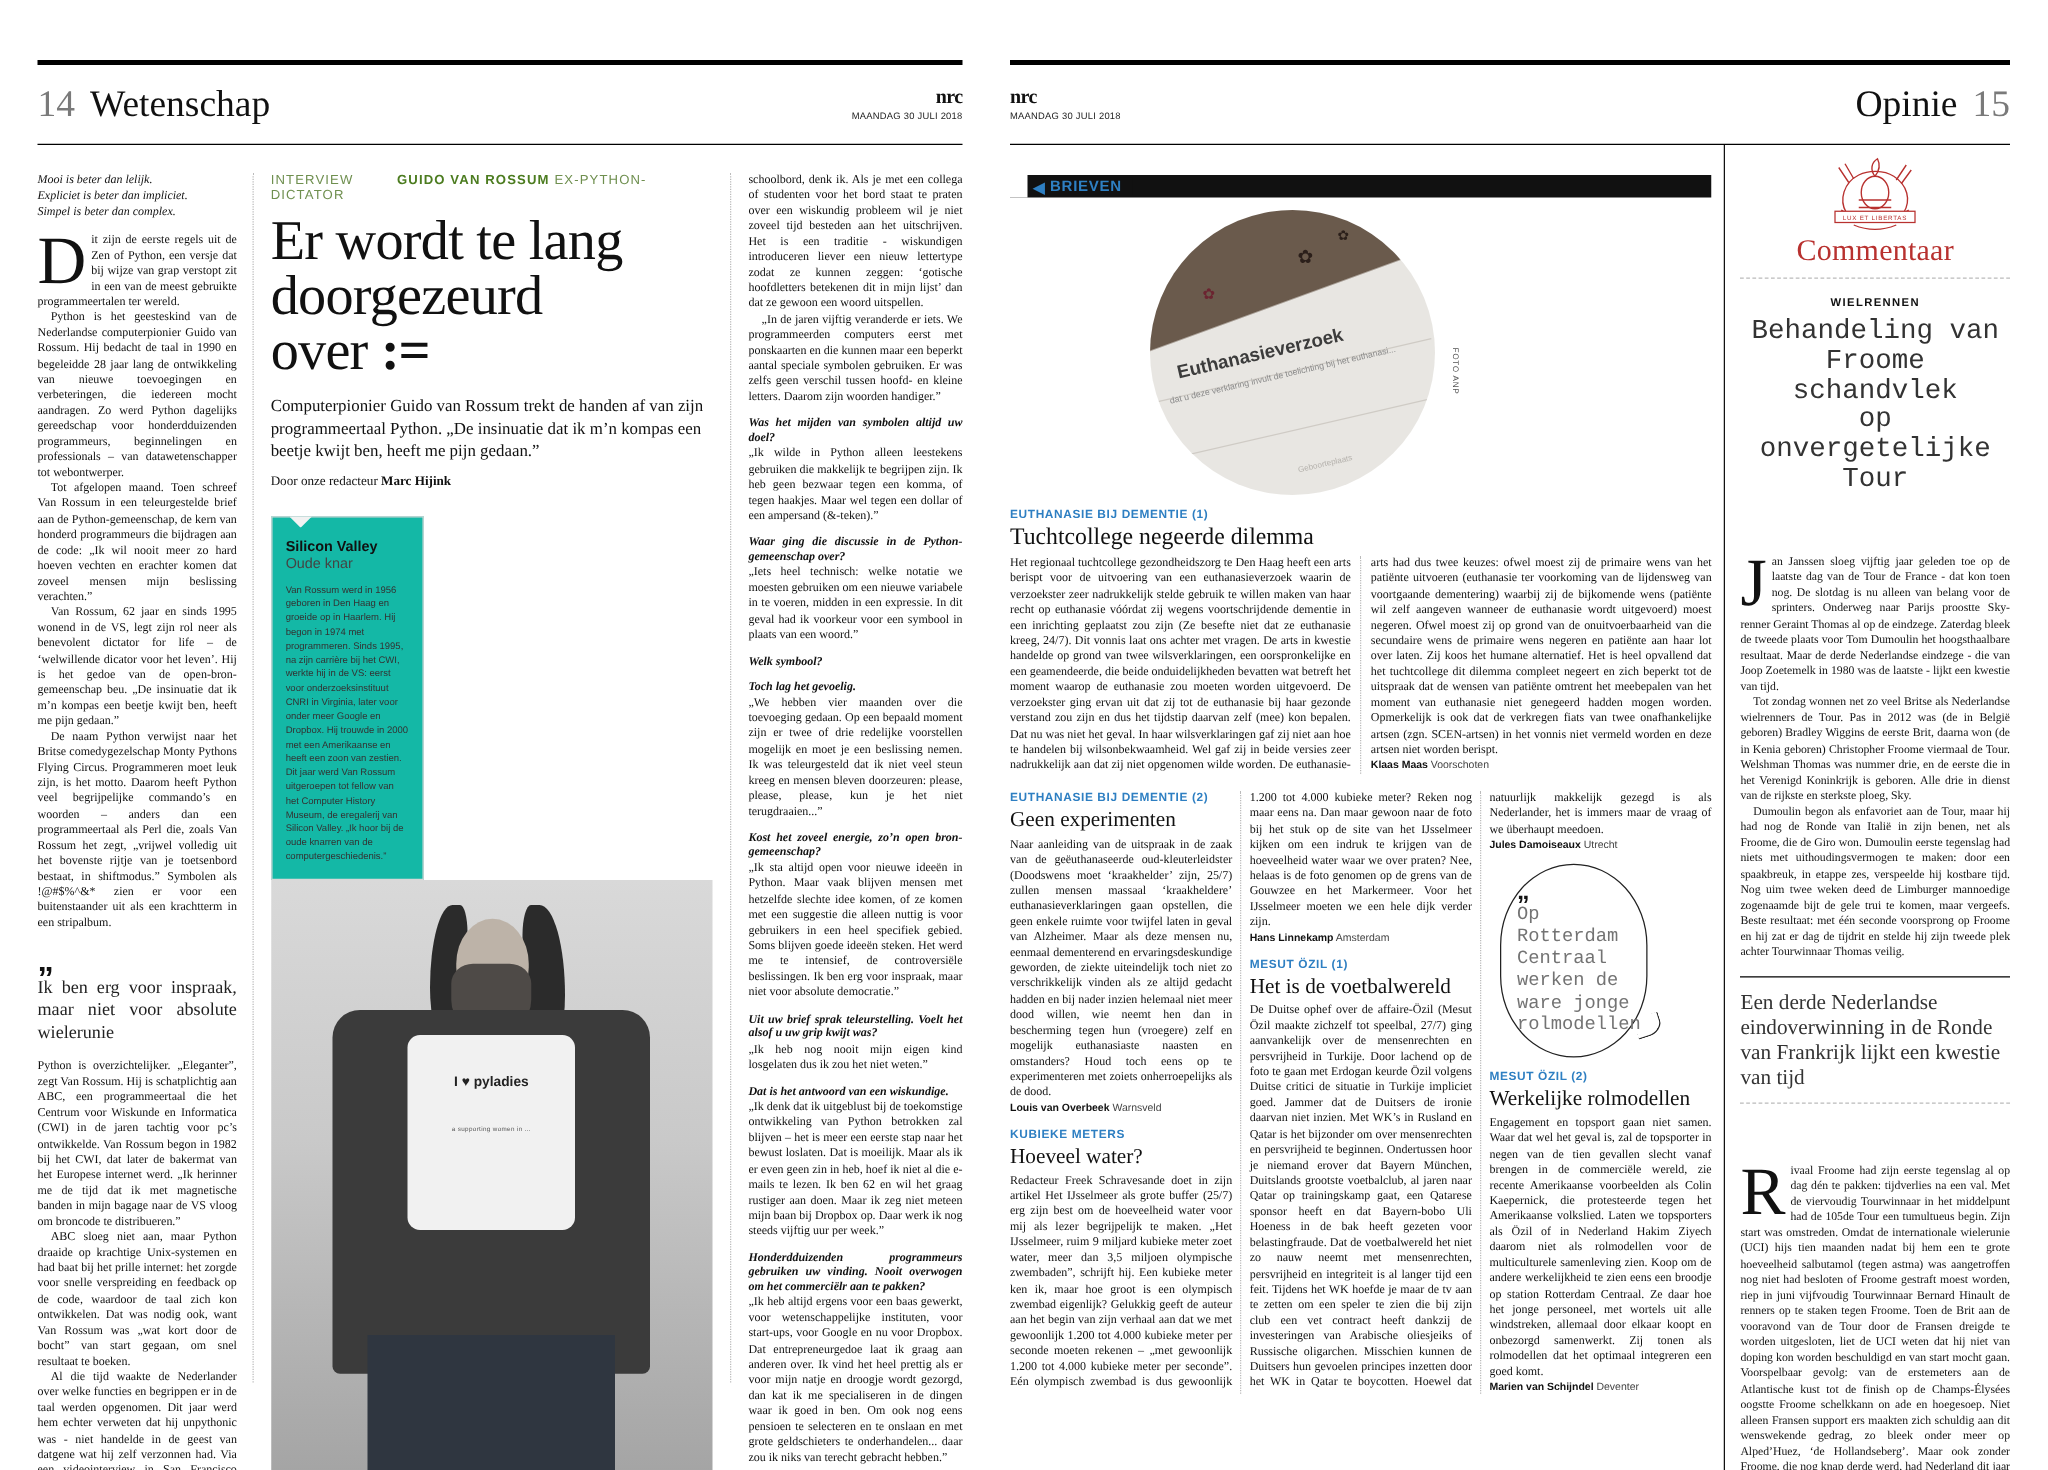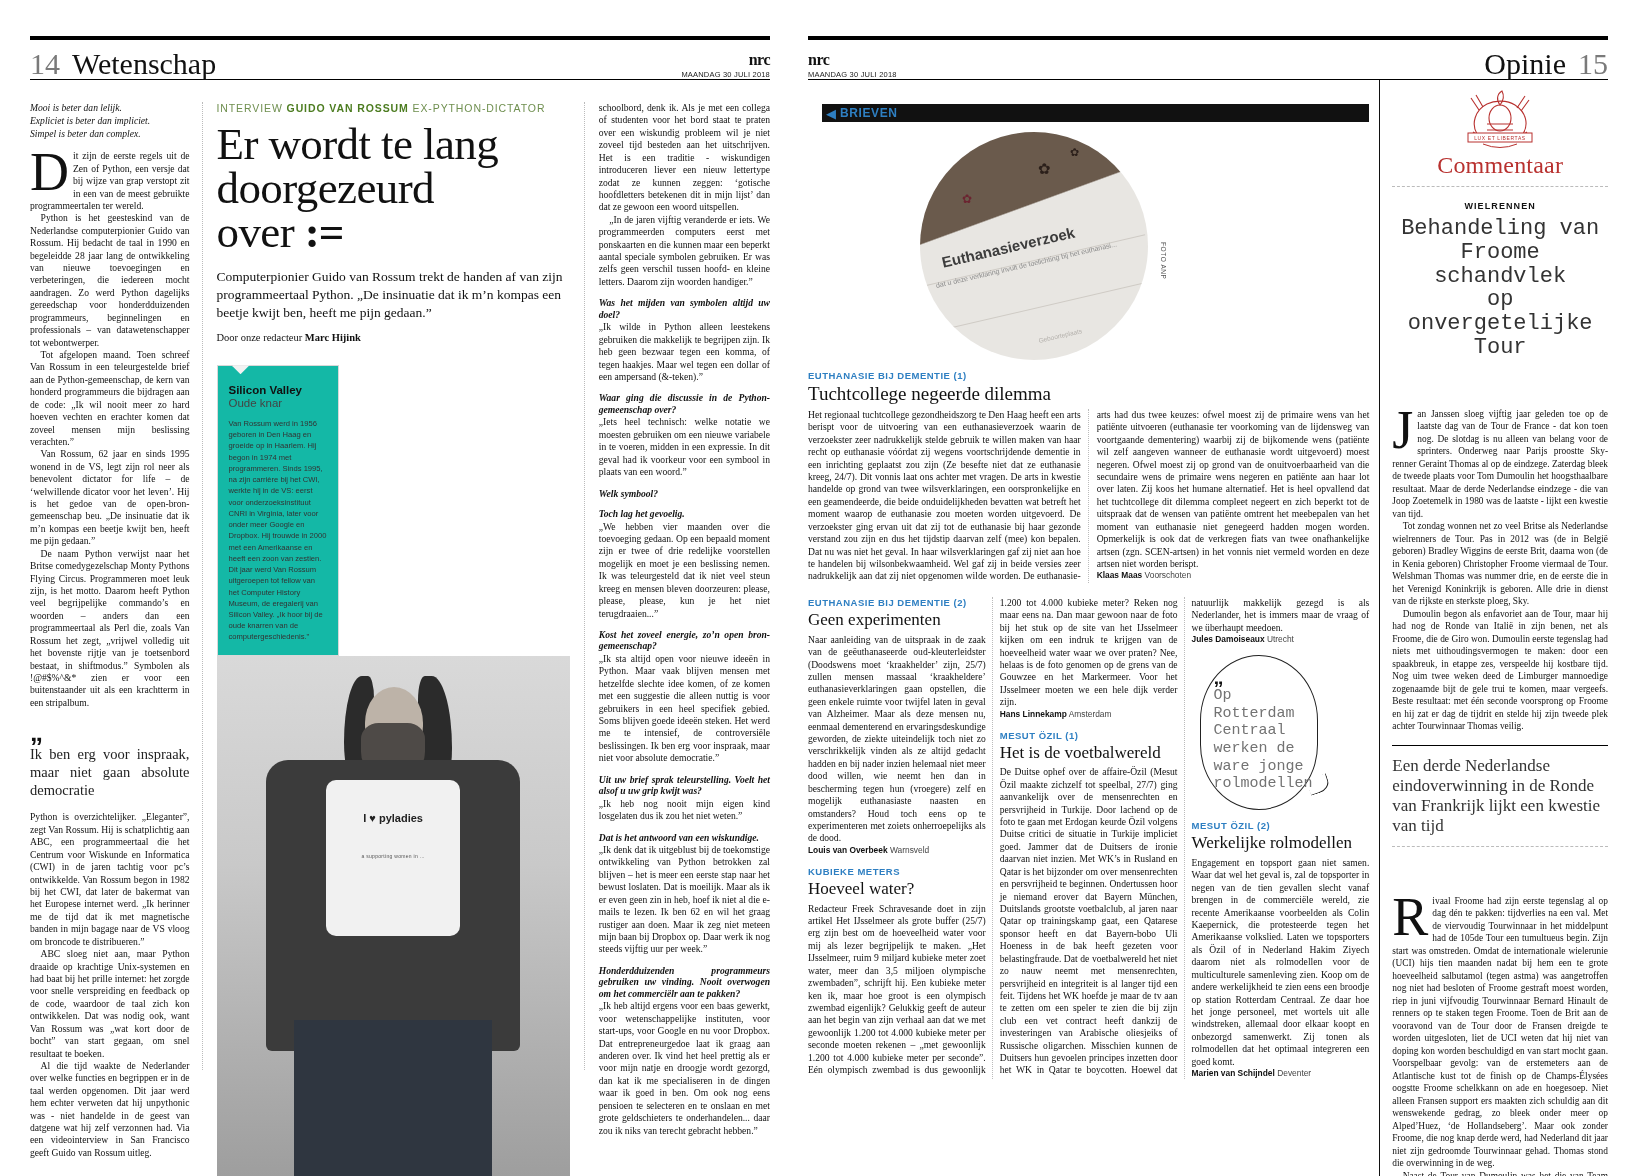--- a/index.html
+++ b/index.html
@@ -11,25 +11,25 @@
     color:#111;
     overflow:hidden;
   }
   .spread { display:flex; width:1638px; height:1176px; }
   .page { position:relative; height:1176px; background:#fff; }
   .page-left { width:800px; padding:0 30px; }
   .page-right { width:838px; padding:0 30px 0 8px; }
 
   
   .masthead {
-    margin-top:36px;
+    margin-top:48px;
     border-top:4px solid #000;
     border-bottom:1.5px solid #000;
-    height:44px;
-    display:flex; align-items:flex-end;
+    height:68px;
+    display:flex; align-items:center;
     position:relative;
   }
   .masthead-left { display:flex; align-items:baseline; gap:12px; }
   .folio {
     font-family:"Liberation Serif", serif;
     font-size:30px; color:#7a7a7a; font-weight:400;
     line-height:1;
   }
   .section-name {
     font-family:"Liberation Serif", serif;
@@ -46,21 +46,21 @@
   }
   .masthead.right-page .masthead-left { order:1; }
   .masthead.right-page .masthead-right { margin-left:0; margin-right:auto; text-align:left; order:0;}
 
   
   .kicker {
     font-family:"Liberation Sans", sans-serif;
     font-size:10.5px; letter-spacing:0.9px; color:#6f8f4f;
     text-transform:uppercase; margin-bottom:8px;
   }
-  .kicker b { color:#4c7c20; font-weight:bold; }
+  .kicker b { color:#4c7c20; font-weight:bold;margin-left:31px; }
   .headline {
     font-family:"Liberation Serif", serif;
     font-weight:400; font-size:45px; line-height:0.98;
     letter-spacing:-0.6px; margin:0 0 14px 0; color:#111;
   }
   .headline .op { font-weight:bold; letter-spacing:-1px; }
   .standfirst {
     font-family:"Liberation Serif", serif;
     font-size:13.5px; line-height:1.33; margin:0 0 10px 0;
   }
@@ -296,21 +296,21 @@
 Expliciet is beter dan impliciet.
 Simpel is beter dan complex.</div>
         <p class="first dropcap">Dit zijn de eerste regels uit de Zen of Python, een versje dat bij wijze van grap verstopt zit in een van de meest gebruikte programmeertalen ter wereld.</p>
         <p>Python is het geesteskind van de Nederlandse computerpionier Guido van Rossum. Hij bedacht de taal in 1990 en begeleidde 28 jaar lang de ontwikkeling van nieuwe toevoegingen en verbeteringen, die iedereen mocht aandragen. Zo werd Python dagelijks gereedschap voor honderdduizenden programmeurs, beginnelingen en professionals – van datawetenschapper tot webontwerper.</p>
         <p>Tot afgelopen maand. Toen schreef Van Rossum in een teleurgestelde brief aan de Python-gemeenschap, de kern van honderd programmeurs die bijdragen aan de code: „Ik wil nooit meer zo hard hoeven vechten en erachter komen dat zoveel mensen mijn beslissing verachten.”</p>
         <p>Van Rossum, 62 jaar en sinds 1995 wonend in de VS, legt zijn rol neer als benevolent dictator for life – de ‘welwillende dicator voor het leven’. Hij is het gedoe van de open-bron-gemeenschap beu. „De insinuatie dat ik m’n kompas een beetje kwijt ben, heeft me pijn gedaan.”</p>
         <p>De naam Python verwijst naar het Britse comedygezelschap Monty Pythons Flying Circus. Programmeren moet leuk zijn, is het motto. Daarom heeft Python veel begrijpelijke commando’s en woorden – anders dan een programmeertaal als Perl die, zoals Van Rossum het zegt, „vrijwel volledig uit het bovenste rijtje van je toetsenbord bestaat, in shiftmodus.” Symbolen als !@#$%^&amp;* zien er voor een buitenstaander uit als een krachtterm in een stripalbum.</p>
 
         <div class="pullquote">
           <div class="pq-marks">„</div>
-          <div class="pq-text">Ik ben erg voor inspraak, maar niet gaan absolute democratie</div>
+          <div class="pq-text">Ik ben erg voor inspraak, maar niet voor absolute wielerunie</div>
         </div>
 
         <p class="first">Python is overzichtelijker. „Eleganter”, zegt Van Rossum. Hij is schatplichtig aan ABC, een programmeertaal die het Centrum voor Wiskunde en Informatica (CWI) in de jaren tachtig voor pc’s ontwikkelde. Van Rossum begon in 1982 bij het CWI, dat later de bakermat van het Europese internet werd. „Ik herinner me de tijd dat ik met magnetische banden in mijn bagage naar de VS vloog om broncode te distribueren.”</p>
         <p>ABC sloeg niet aan, maar Python draaide op krachtige Unix-systemen en had baat bij het prille internet: het zorgde voor snelle verspreiding en feedback op de code, waardoor de taal zich kon ontwikkelen. Dat was nodig ook, want Van Rossum was „wat kort door de bocht” van start gegaan, om snel resultaat te boeken.</p>
         <p>Al die tijd waakte de Nederlander over welke functies en begrippen er in de taal werden opgenomen. Dit jaar werd hem echter verweten dat hij unpythonic was - niet handelde in de geest van datgene wat hij zelf verzonnen had. Via een videointerview in San Francisco geeft Guido van Rossum uitleg.</p>
 
       </div>
 
       <div class="col-main">
         <div class="kicker">

